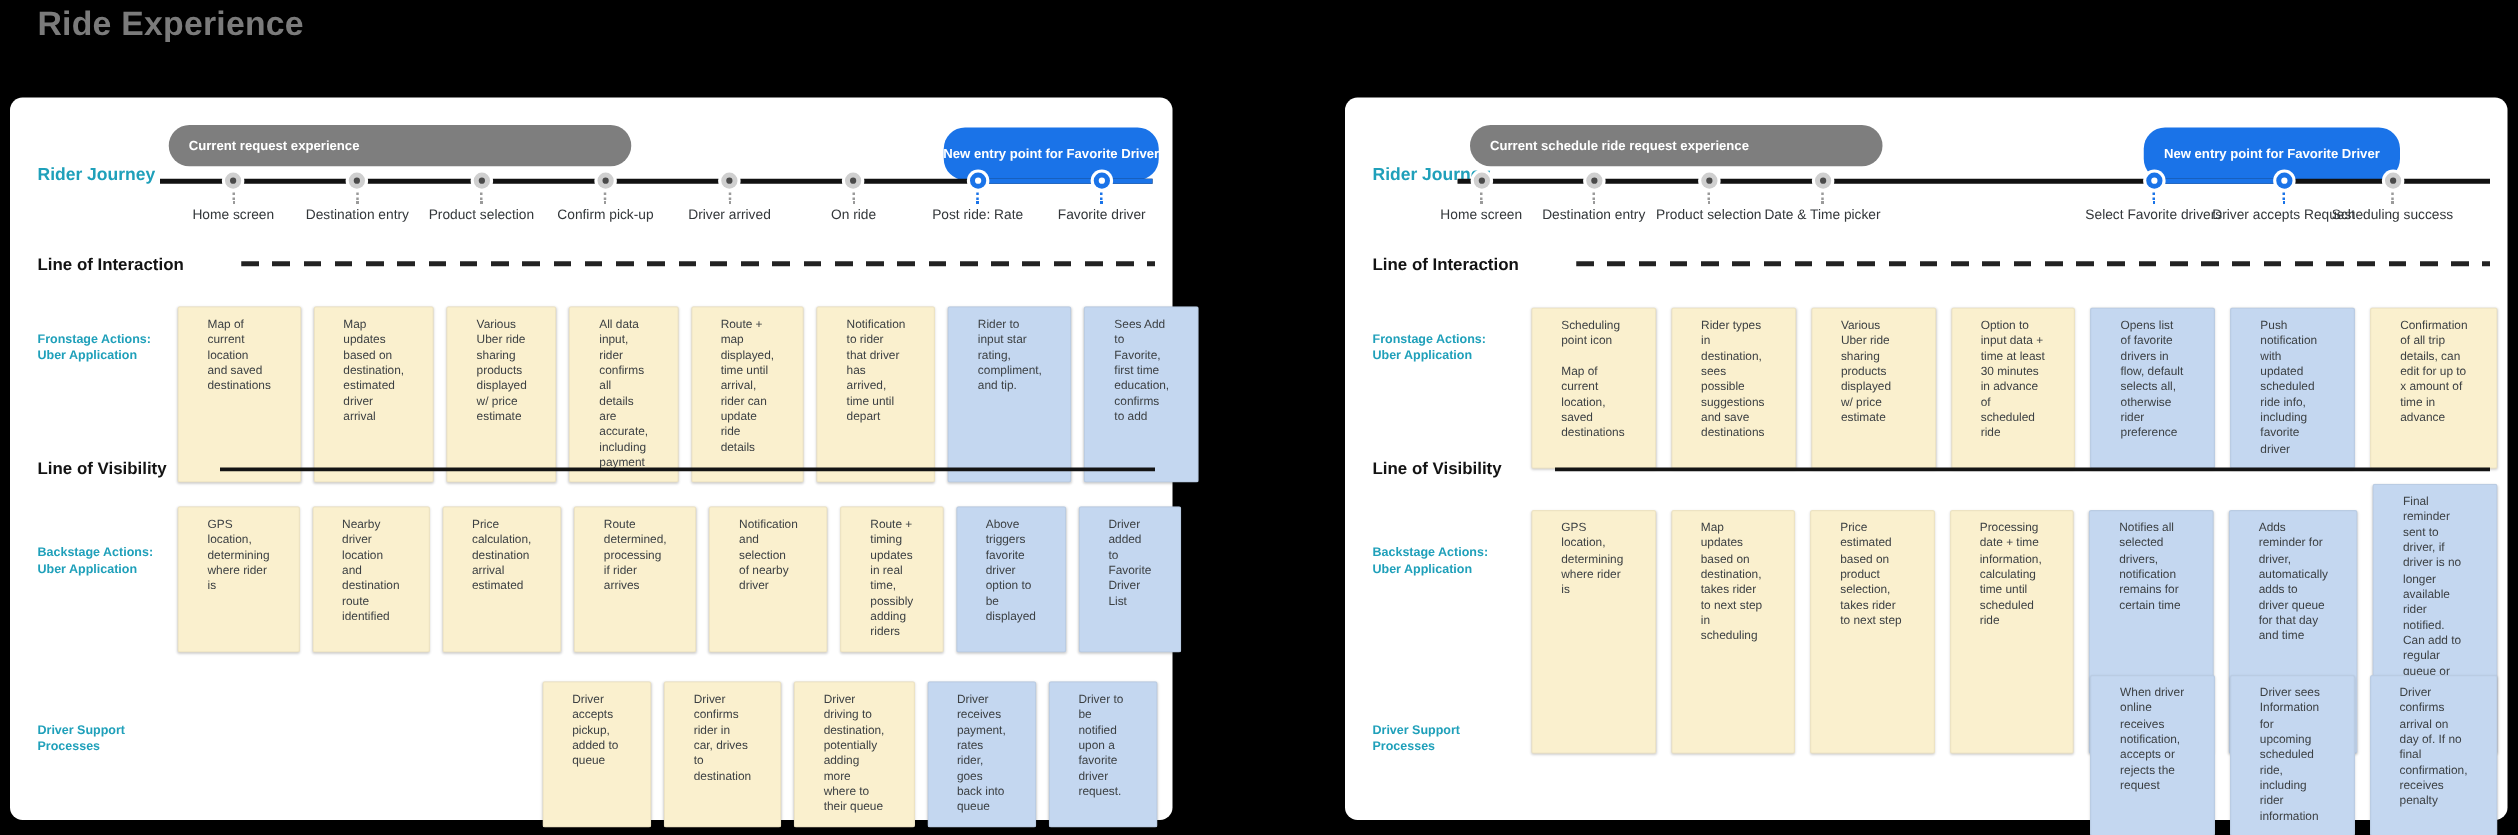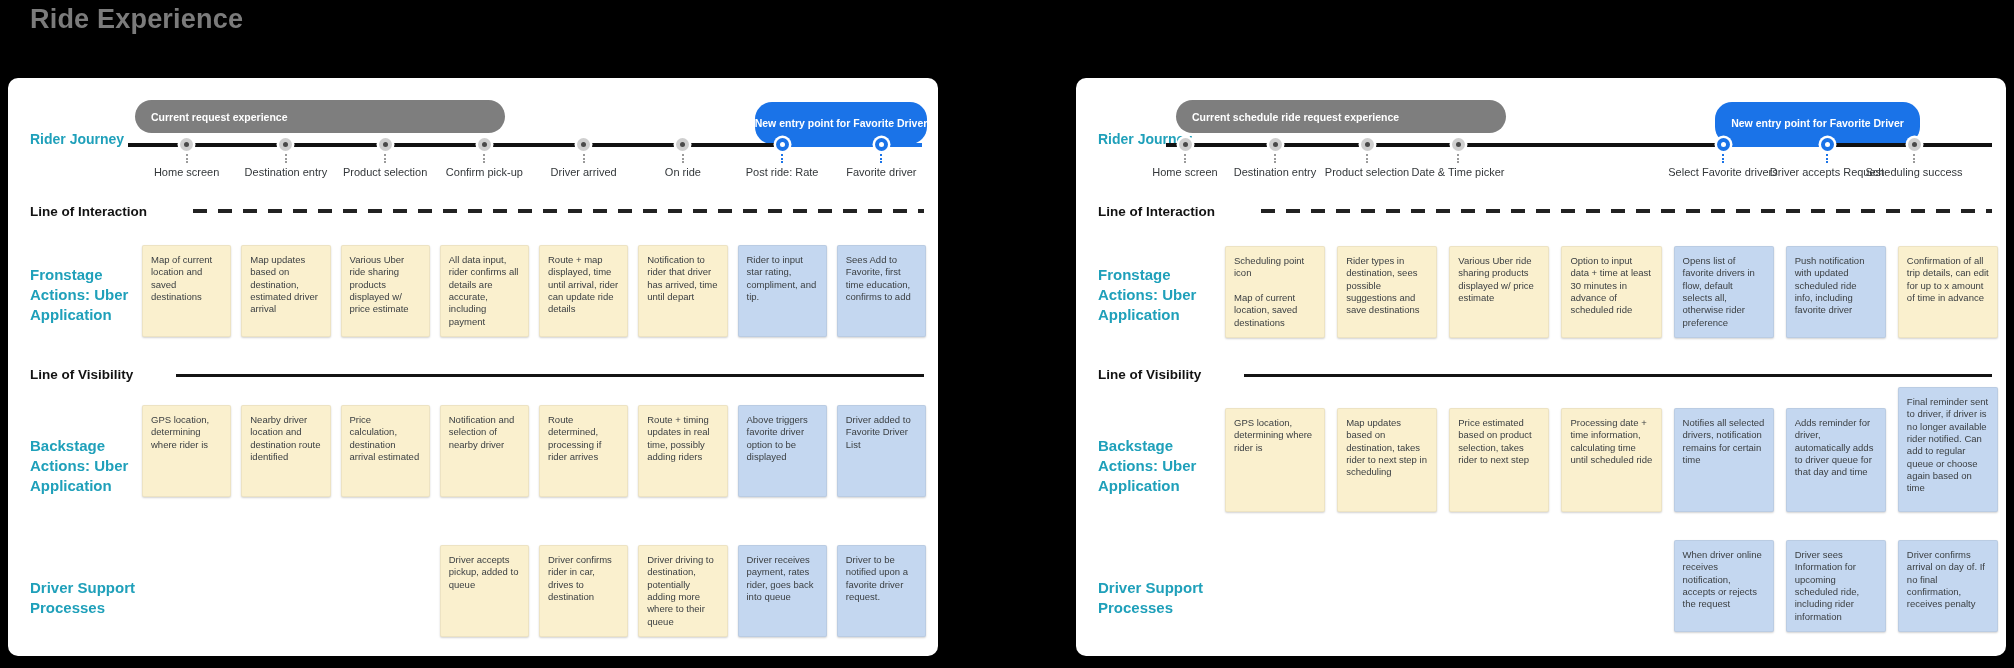--- a/index.html
+++ b/index.html
@@ -7,21 +7,21 @@
     --note-cream:#faf0ce; --note-blue:#c4d7f0; --title-gray:#7b7b7b;
   }
   *{box-sizing:border-box;margin:0;padding:0}
   html,body{width:2014px;height:668px;overflow:hidden}
   body{background:#000;font-family:"Liberation Sans","DejaVu Sans",sans-serif;position:relative}
   .panel{position:absolute;top:0;width:938px;height:668px}
   .title{position:absolute;top:4px;left:22px;font-size:27px;font-weight:bold;color:var(--title-gray);letter-spacing:.2px;white-space:nowrap}
   .title .accent{color:var(--amber)}
   .card{position:absolute;top:78px;left:0;width:930px;height:578px;background:#fff;border-radius:10px}
   
-  .row-label{position:absolute;left:22px;width:112px;color:var(--teal);font-weight:bold;font-size:15px;line-height:1.32}
+  .row-label{position:absolute;left:22px;width:112px;color:var(--teal);font-weight:bold;font-size:10px;line-height:1.32}
   .line-label{position:absolute;left:22px;font-weight:bold;font-size:13.5px;color:#131313;white-space:nowrap}
   
   .pill{position:absolute;top:22px;height:33px;border-radius:17px;color:#fff;font-weight:bold;font-size:10.5px;display:flex;align-items:center;padding:0 16px;white-space:nowrap}
   .pill.gray{background:var(--pill-gray)}
   .pill.blue{background:var(--blue);height:42px;top:24px;justify-content:center}
   
   .tl-line{position:absolute;top:65px;height:3.5px;background:#111}
   .tl-line.blue-line{background:var(--blue)}
   .tl{position:absolute;top:60px}
   .grid8{display:grid;grid-template-columns:repeat(8,1fr);gap:10px;left:134px;width:784px}
@@ -34,21 +34,21 @@
   .dot.blue::after{background:#fff}
   .conn{height:12px;width:0;border-left:2px dotted #9a9a9a}
   .conn.blue{border-left-color:var(--blue)}
   .step-label{margin-top:2px;font-size:11px;color:#33373a;text-align:center;line-height:1.3}
   
   .hline{position:absolute;height:3.5px}
   .hline.dashed{background:repeating-linear-gradient(90deg,#222 0 14px,transparent 14px 25px)}
   .hline.solid{background:#141414;height:3px}
   
   .notes{position:absolute}
-  .note{min-height:92px;border-radius:2px;padding:8px 8px;font-size:9.5px;line-height:1.3;color:#3c4043;white-space:pre-line;box-shadow:0 1px 2px rgba(0,0,0,.18);border:1px solid rgba(0,0,0,.05)}
+  .note{min-height:92px;border-radius:2px;padding:8px 23px;font-size:9.5px;line-height:1.3;color:#3c4043;white-space:pre-line;box-shadow:0 1px 2px rgba(0,0,0,.18);border:1px solid rgba(0,0,0,.05)}
   .note.cream{background:var(--note-cream)}
   .note.blue{background:var(--note-blue)}
   .note.tall{margin-top:-21px;min-height:125px}
 </style>
 </head>
 <body>
 
 <section class="panel" style="left:8px">
   <h1 class="title"><span class="accent"></span><span>Ride Experience</span></h1>
   <div class="card">
@@ -118,22 +118,22 @@
     </div>
 
     <div class="line-label" style="top:289px">Line of Visibility</div>
     <div class="hline solid" style="top:296px;left:168px;right:14px"></div>
 
     <div class="row-label" style="top:358px">Backstage Actions: Uber Application</div>
     <div class="notes grid8" style="top:327px">
       <div class="note cream">GPS location, determining where rider is</div>
       <div class="note cream">Nearby driver location and destination route identified</div>
       <div class="note cream">Price calculation, destination arrival estimated</div>
+      <div class="note cream">Route determined, processing if rider arrives</div>
       <div class="note cream">Notification and selection of nearby driver</div>
-      <div class="note cream">Route determined, processing if rider arrives</div>
       <div class="note cream">Route + timing updates in real time, possibly adding riders</div>
       <div class="note blue">Above triggers favorite driver option to be displayed</div>
       <div class="note blue">Driver added to Favorite Driver List</div>
     </div>
 
     <div class="row-label" style="top:500px">Driver Support Processes</div>
     <div class="notes grid8" style="top:467px">
       <div class="note cream" style="grid-column:4">Driver accepts pickup,  added to queue</div>
       <div class="note cream" style="grid-column:5">Driver confirms rider in car, drives to destination</div>
       <div class="note cream" style="grid-column:6">Driver driving to destination, potentially adding more where to their queue</div>

